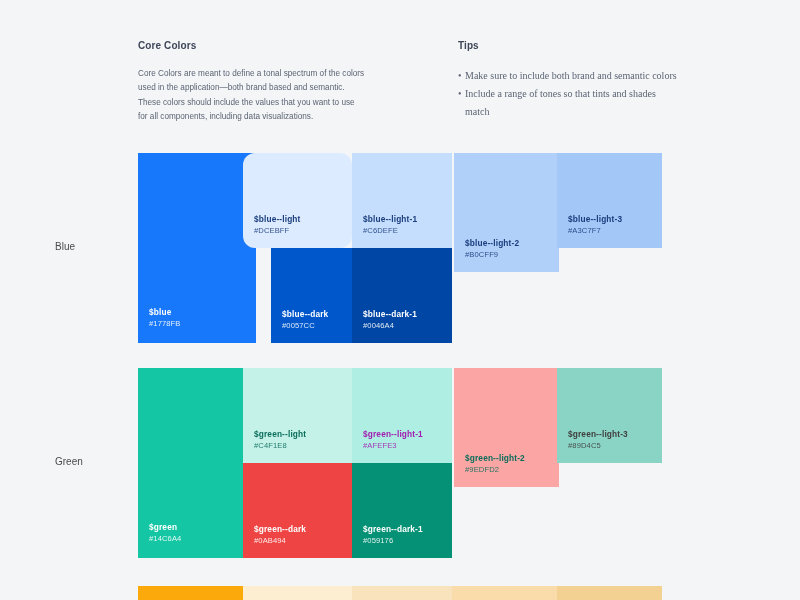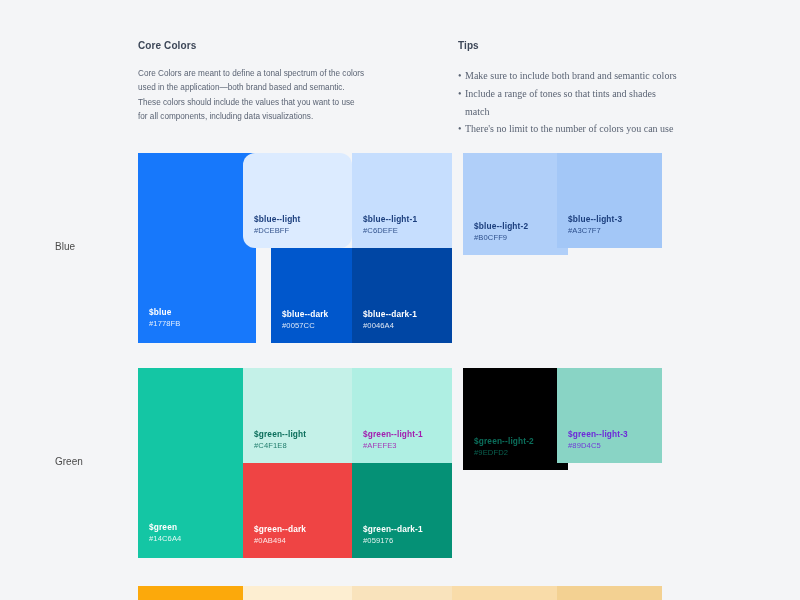--- a/index.html
+++ b/index.html
@@ -117,21 +117,21 @@
     white-space: nowrap;
     opacity: 0.88;
   }
 
   
   .col-base  { left: 0px;   width: 118px; top: 0;    height: 190px; }
   .col-1-top { left: 105px; width: 109px; top: 0;    height: 95px;  }
   .col-1-bot { left: 105px; width: 109px; top: 95px; height: 95px;  }
   .col-2-top { left: 214px; width: 100px; top: 0;    height: 95px;  }
   .col-2-bot { left: 214px; width: 100px; top: 95px; height: 95px; padding-left: 40px;  }
-  .col-3-top { left: 325px; width: 105px; top: 0;    height: 102px;  }
+  .col-3-top { left: 316px; width: 105px; top: 0;    height: 119px;  }
   .col-4-top { left: 419px; width: 105px; top: 0;    height: 95px;  }
 
   
   .short .sw-body { bottom: 11px; }
 
   
   .row-clip {
     position: absolute;
     left: 138px;
     top: 586px;
@@ -154,21 +154,20 @@
   <div class="notes">
     <div class="note-col core">
       <div class="note-title">Core Colors</div>
       <div class="note-body">Core Colors are meant to define a tonal spectrum of the colors used in the application—both brand based and semantic. These colors should include the values that you want to use for all components, including data visualizations.</div>
     </div>
     <div class="note-col tips">
       <div class="note-title">Tips</div>
       <ul class="tip-list">
         <li class="tip-item">Make sure to include both brand and semantic colors</li>
         <li class="tip-item">Include a range of tones so that tints and shades match</li>
-        <li class="tip-item">There's no limit to the number of colors you can use</li>
       </ul>
     </div>
   </div>
 
   <div class="palette-row" style="top:153px;">
     <div class="row-label" style="top:88px;">Blue</div>
     <div class="grid">
 
       <div class="sw col-base" style="background: rgb(23, 120, 251); color: rgb(255, 255, 255);">
         <div class="sw-body">
@@ -240,28 +239,28 @@
         </div>
       </div>
 
       <div class="sw short col-2-top" style="background: rgb(175, 239, 227); color: #a21caf;">
         <div class="sw-body">
           <div class="sw-name">$green--light-1</div>
           <div class="sw-hex">#AFEFE3</div>
         </div>
       </div>
 
-      <div class="sw short col-3-top" style="background: #000000; color: rgb(11, 110, 91);">
+      <div class="sw short col-3-top" style="background: #fca5a5; color: rgb(11, 110, 91);">
         <div class="sw-body">
           <div class="sw-name">$green--light-2</div>
           <div class="sw-hex">#9EDFD2</div>
         </div>
       </div>
 
-      <div class="sw short col-4-top" style="background: rgb(137, 212, 197); color: #6d28d9;">
+      <div class="sw short col-4-top" style="background: rgb(137, 212, 197); color: #404040;">
         <div class="sw-body">
           <div class="sw-name">$green--light-3</div>
           <div class="sw-hex">#89D4C5</div>
         </div>
       </div>
 
       <div class="sw short col-1-bot" style="background: #ef4444; color: rgb(255, 255, 255);">
         <div class="sw-body">
           <div class="sw-name">$green--dark</div>
           <div class="sw-hex">#0AB494</div>

